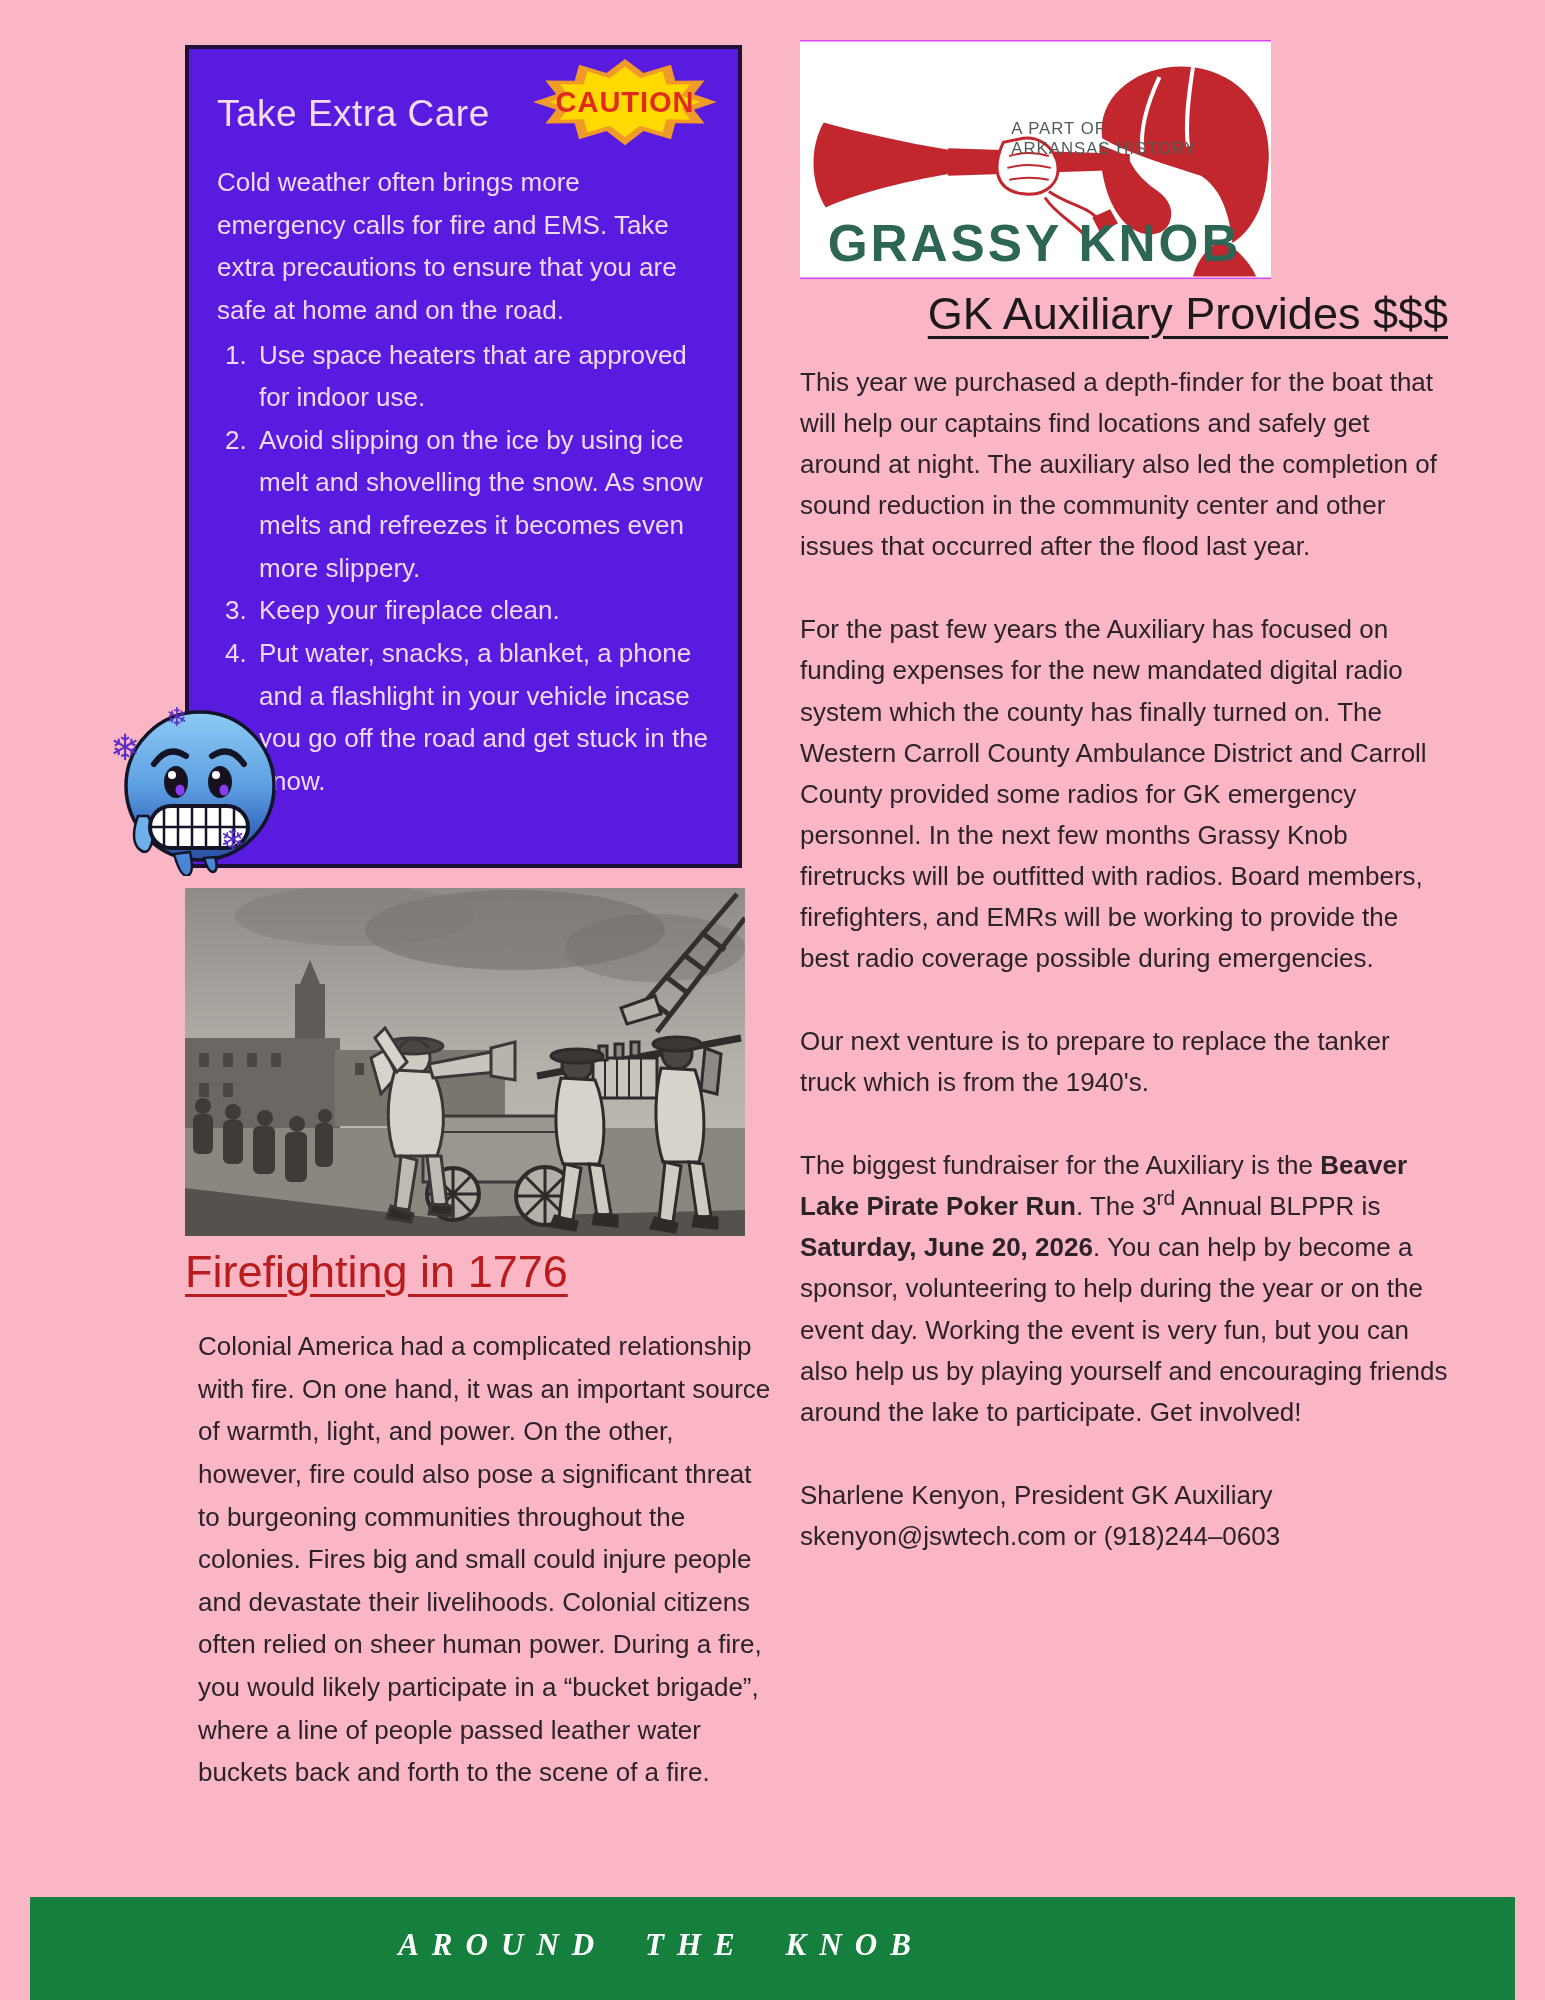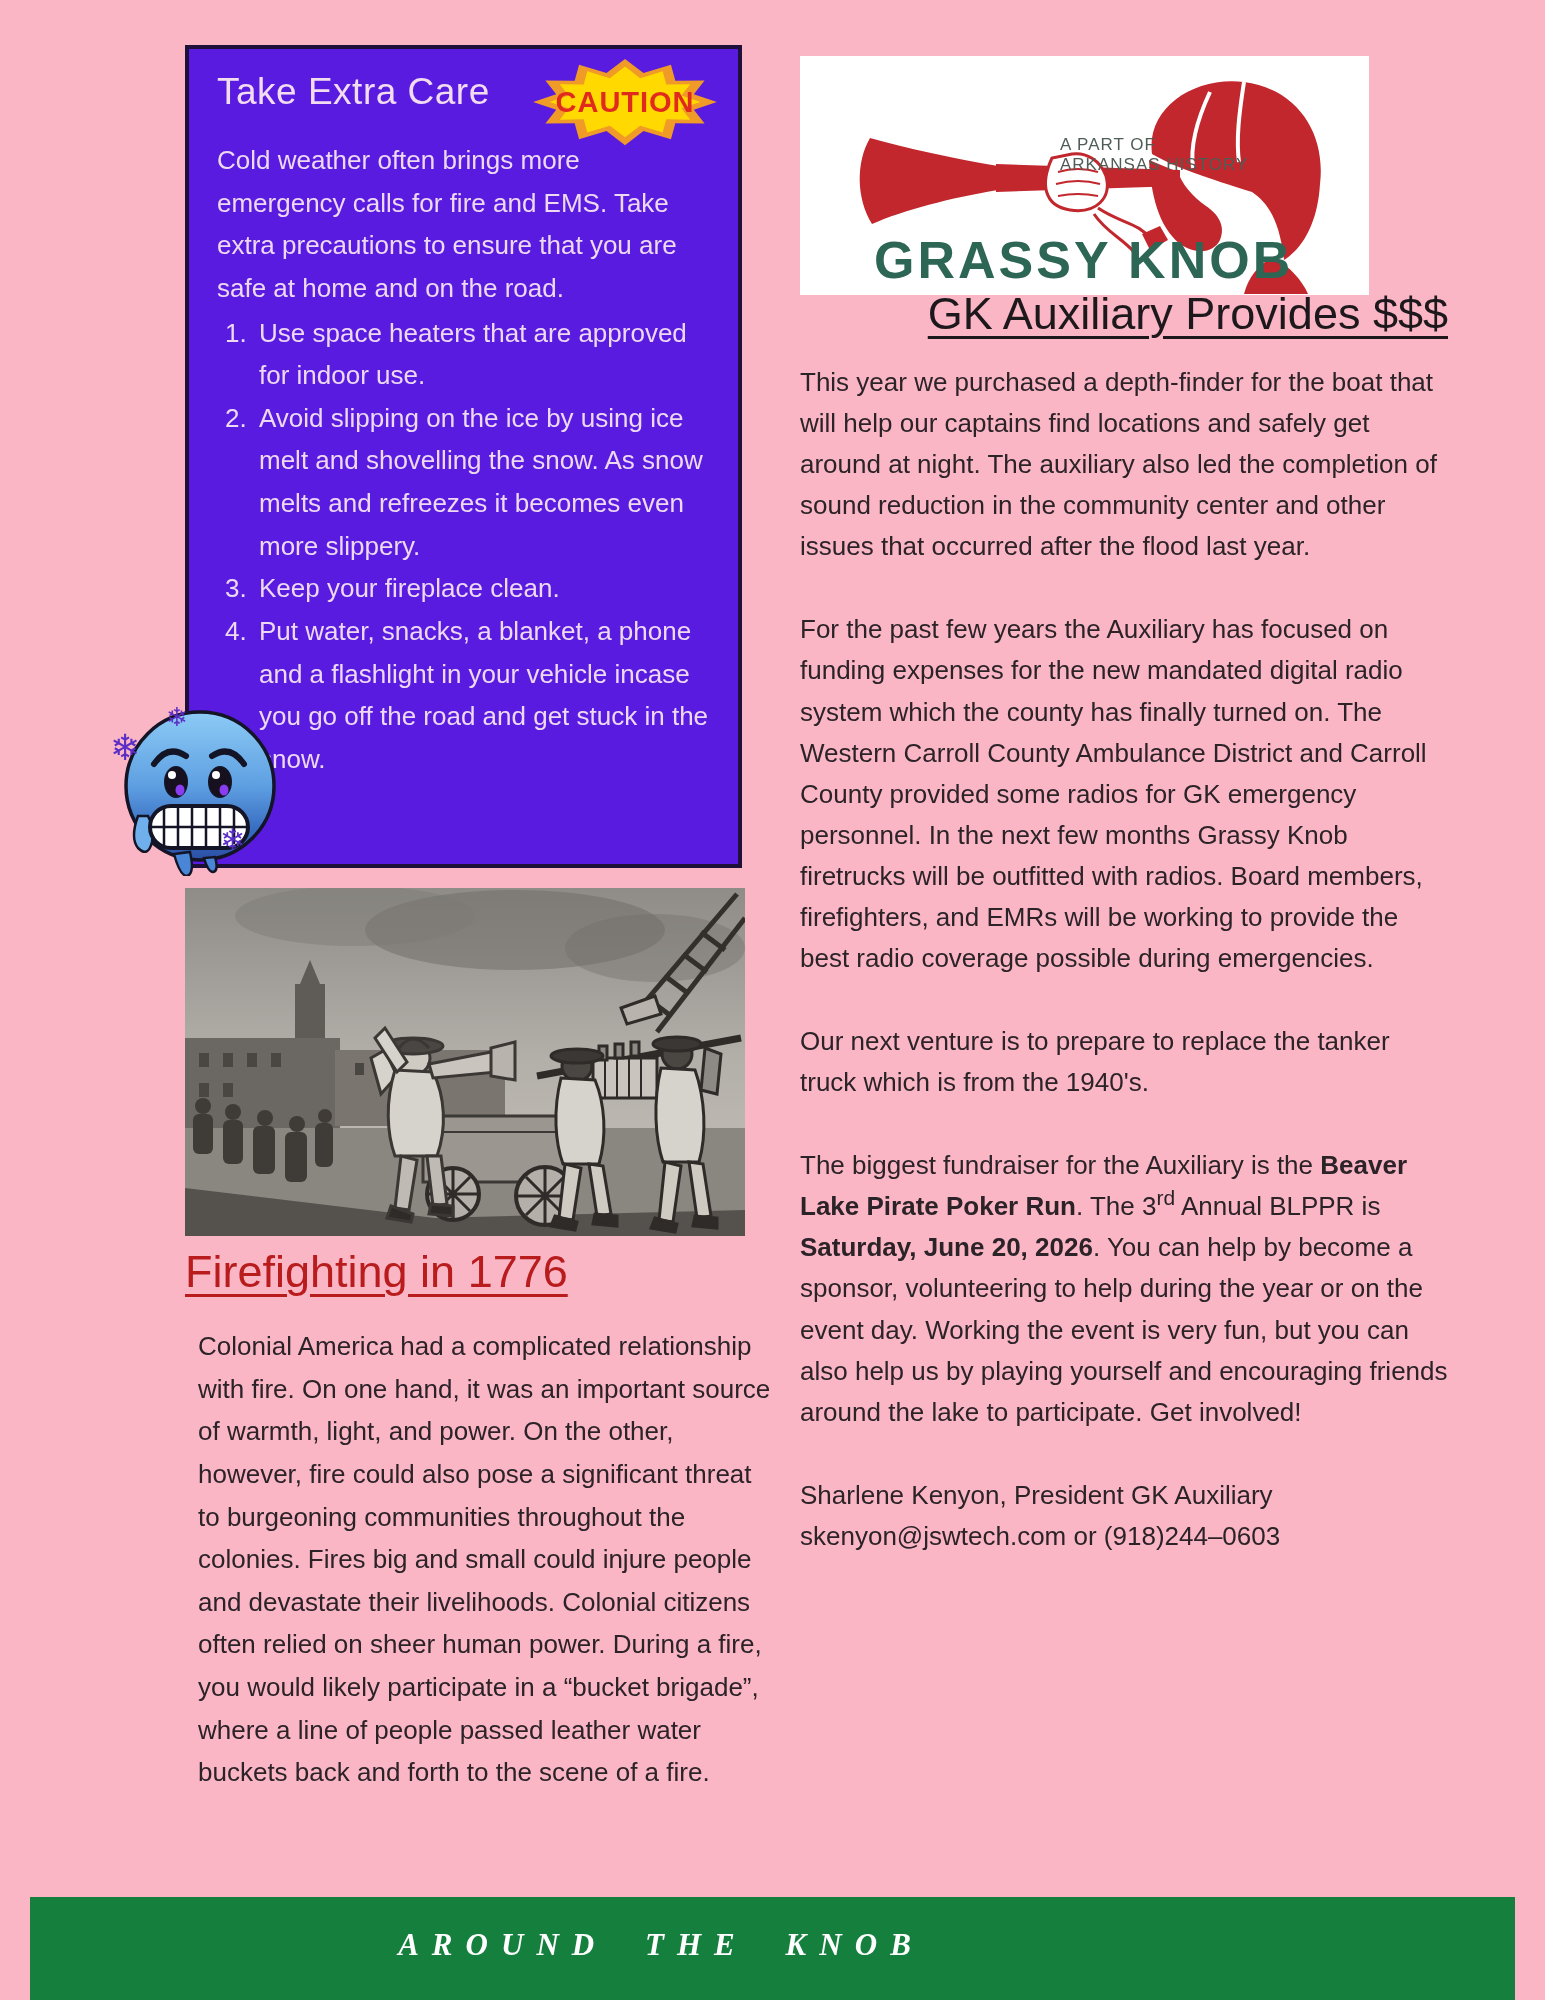--- a/index.html
+++ b/index.html
@@ -6,21 +6,21 @@
   .page{
     position:relative; width:1545px; height:2000px; overflow:hidden;
     background:#fbb6c6;
     font-family:"Liberation Sans", sans-serif;
     color:#2b2328;
   }
   
   .caution-box{
     position:absolute; left:185px; top:45px; width:557px; height:823px;
     background:#5a1be0; border:4px solid #1e1038; box-sizing:border-box;
-    padding:22px 26px 0 28px; color:#eed9f2;
+    padding:44px 26px 0 28px; color:#eed9f2;
   }
   .caution-title{
     margin:0; font-size:37px; font-weight:400; letter-spacing:.5px; color:#f2dcf0;
   }
   .caution-badge{ position:absolute; right:14px; top:8px; width:198px; height:90px; }
   .caution-intro{
     margin:26px 0 0 0; font-size:26px; line-height:1.64; font-weight:400;
   }
   .caution-list{ margin-top:2px; }
   .citem{ position:relative; padding-left:42px; font-size:26px; line-height:1.64; }
@@ -33,21 +33,21 @@
   .h-1776{
     position:absolute; left:185px; top:1246px; margin:0;
     font-size:45px; font-weight:400; color:#b91c1c;
     text-decoration:underline; text-decoration-thickness:3px; text-underline-offset:7px;
   }
   .p-1776{
     position:absolute; left:185px; top:1312px; width:580px; margin:13px;
     font-size:26px; line-height:1.64;
   }
   
-  .logo{ position:absolute; left:800px; top:56px; width:569px; height:239px; background:#ffffff; }
+  .logo{ position:absolute; left:800px; top:40px; width:471px; height:239px; background:#d946ef; }
   .logo svg{ width:100%; height:100%; display:block; }
   
   .aux{ position:absolute; left:800px; top:288px; width:648px; }
   .aux-title{
     margin:0 0 22px 0; font-size:45px; font-weight:400; color:#1c181b;
     text-decoration:underline; text-decoration-thickness:3px; text-underline-offset:7px;text-align:right;
   }
   .aux p{ margin:0 0 42px 0; font-size:26px; line-height:1.58; }
   .aux strong{ font-weight:700; }
   .aux sup{ font-size:21px; line-height:0; }

